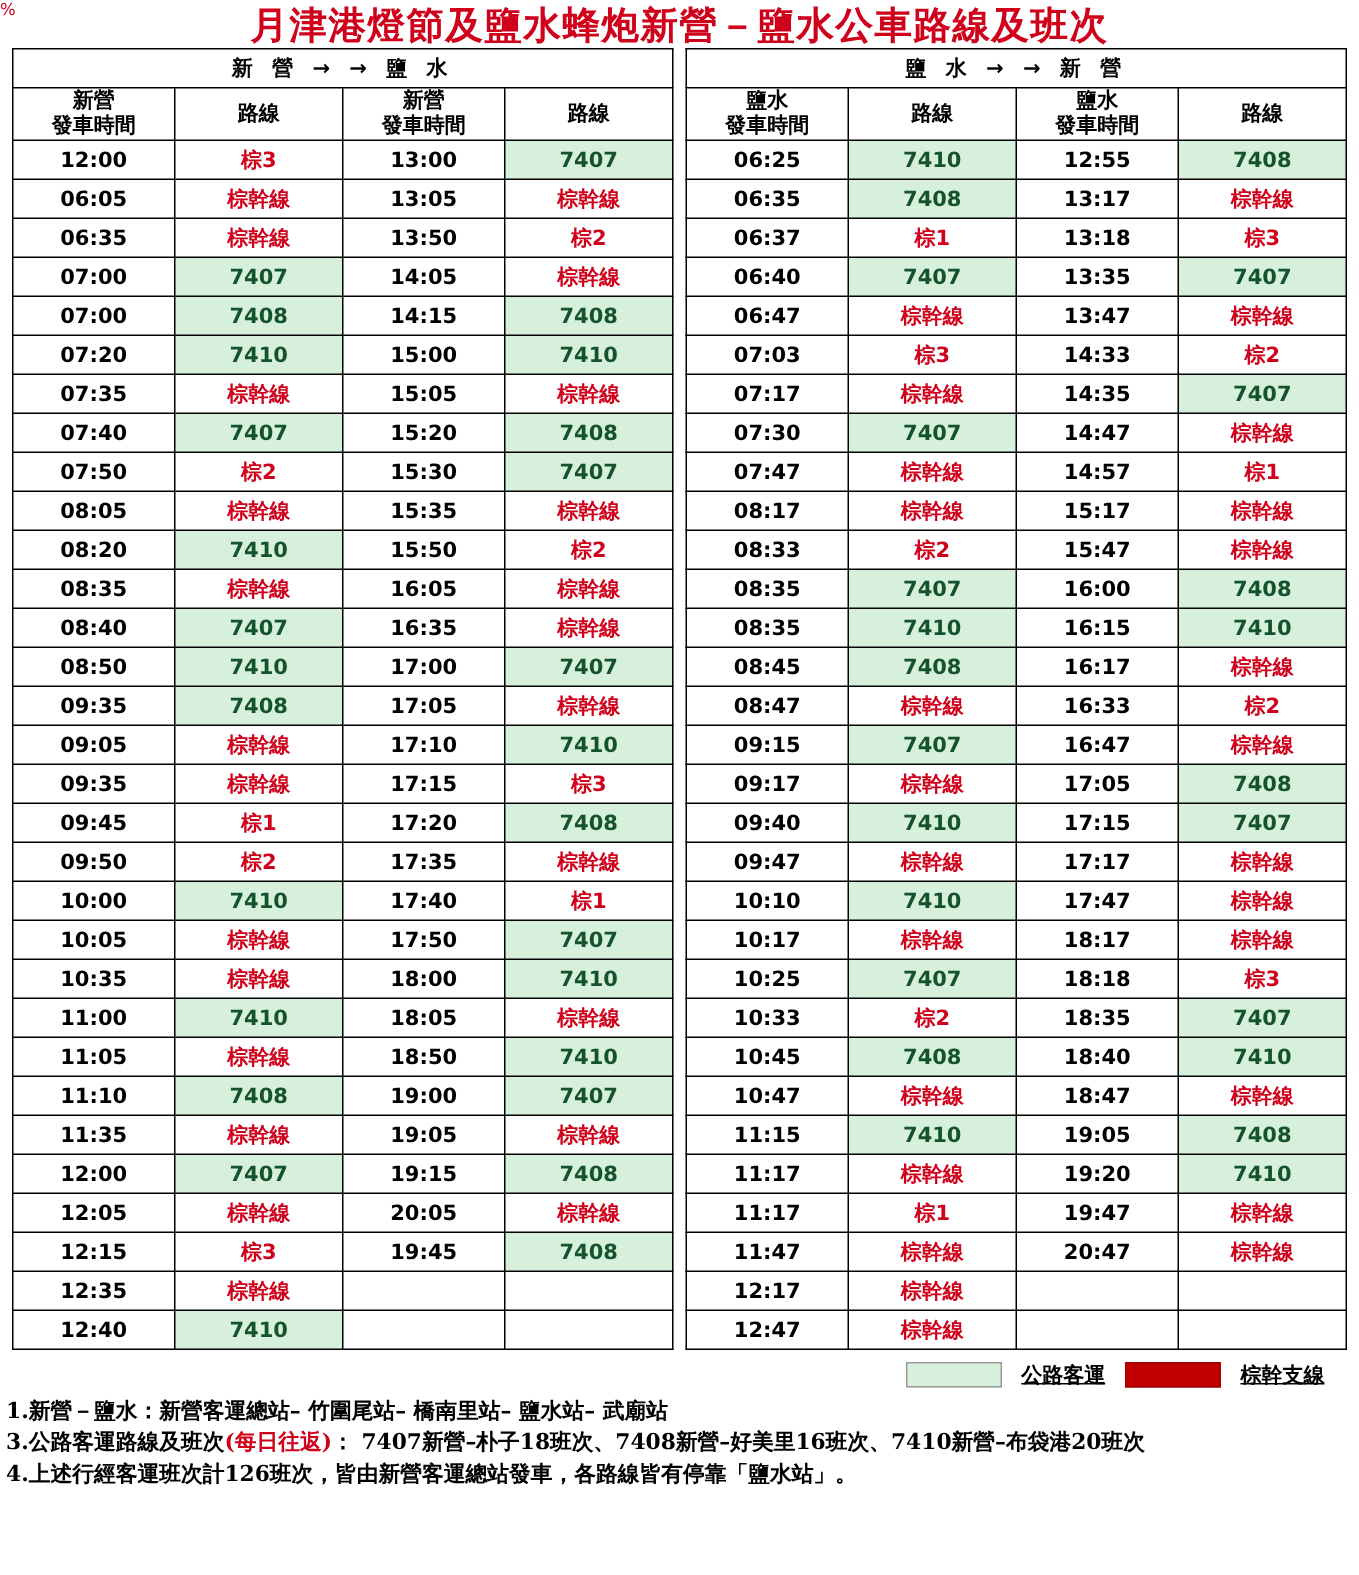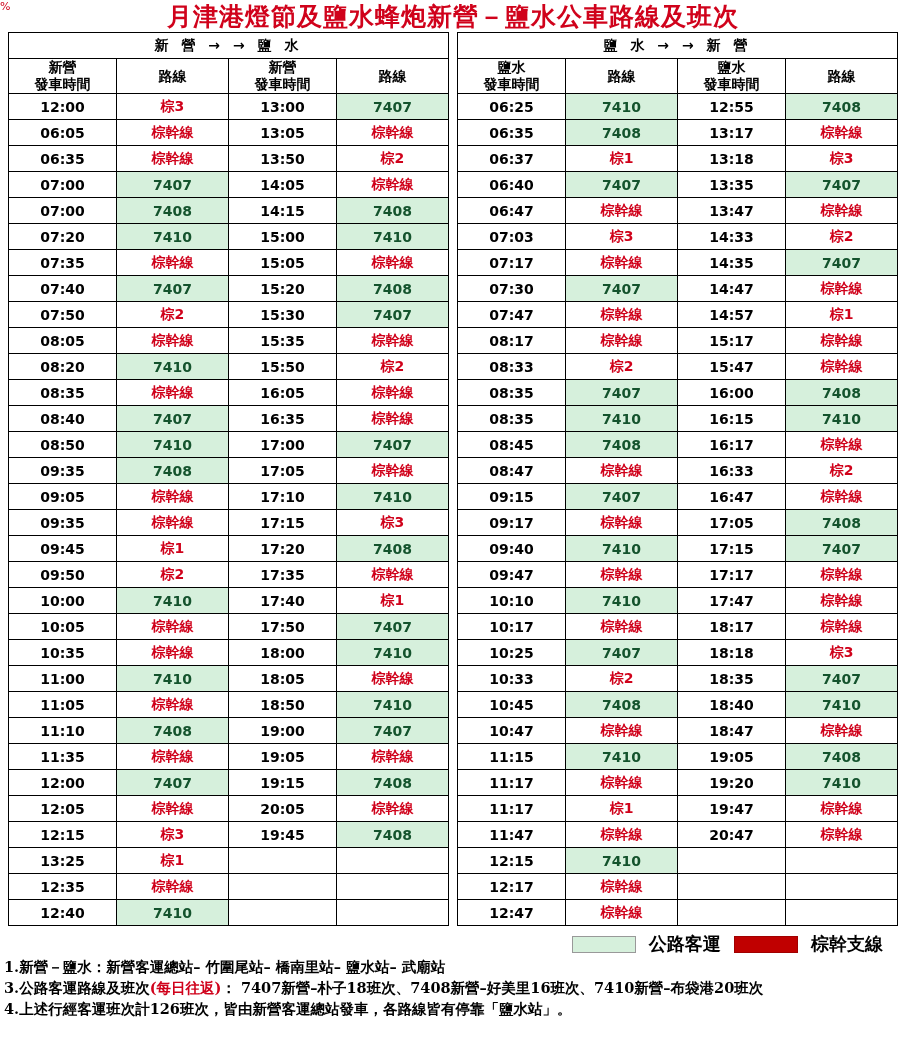--- a/index.html
+++ b/index.html
@@ -67,24 +67,25 @@
   .legend .swatch{
     display:inline-block;
     width:62px;height:15px;
     vertical-align:middle;
     border:1px solid #999;
   }
   .legend .sw-green{background:#d6f0dc;}
   .legend .sw-red{background:#c00000;border-color:#a00000;}
   .legend .lbl{
     display:inline-block;
-    font-size:18px;font-weight:bold;
+    font-size:14px;font-weight:bold;
     vertical-align:middle;
     margin:0 8px;
     font-family:"DejaVu Serif","Liberation Serif",serif;
+    text-decoration:underline;
   }
   .legend-inner{position:absolute;right:10px;top:0;white-space:nowrap;}
 
   .notes{
     margin:4px 0 0 4px;
     font-size:14.5px;
     line-height:21px;
     font-weight:bold;
     font-family:"DejaVu Serif","Liberation Serif",serif;
   }
@@ -462,31 +463,20 @@
           <td class="route-red">棕3</td>
           <td class="time">19:45</td>
           <td class="route-green">7408</td>
           <td class="gap"></td>
           <td class="time">11:47</td>
           <td class="route-red">棕幹線</td>
           <td class="time">20:47</td>
           <td class="route-red">棕幹線</td>
         </tr>
         <tr>
-          <td class="time">13:25</td>
-          <td class="route-red">棕1</td>
-          <td class="empty">&nbsp;</td>
-          <td class="empty">&nbsp;</td>
-          <td class="gap"></td>
-          <td class="time">12:15</td>
-          <td class="route-green">7410</td>
-          <td class="empty">&nbsp;</td>
-          <td class="empty">&nbsp;</td>
-        </tr>
-        <tr>
           <td class="time">12:35</td>
           <td class="route-red">棕幹線</td>
           <td class="empty">&nbsp;</td>
           <td class="empty">&nbsp;</td>
           <td class="gap"></td>
           <td class="time">12:17</td>
           <td class="route-red">棕幹線</td>
           <td class="empty">&nbsp;</td>
           <td class="empty">&nbsp;</td>
         </tr>

